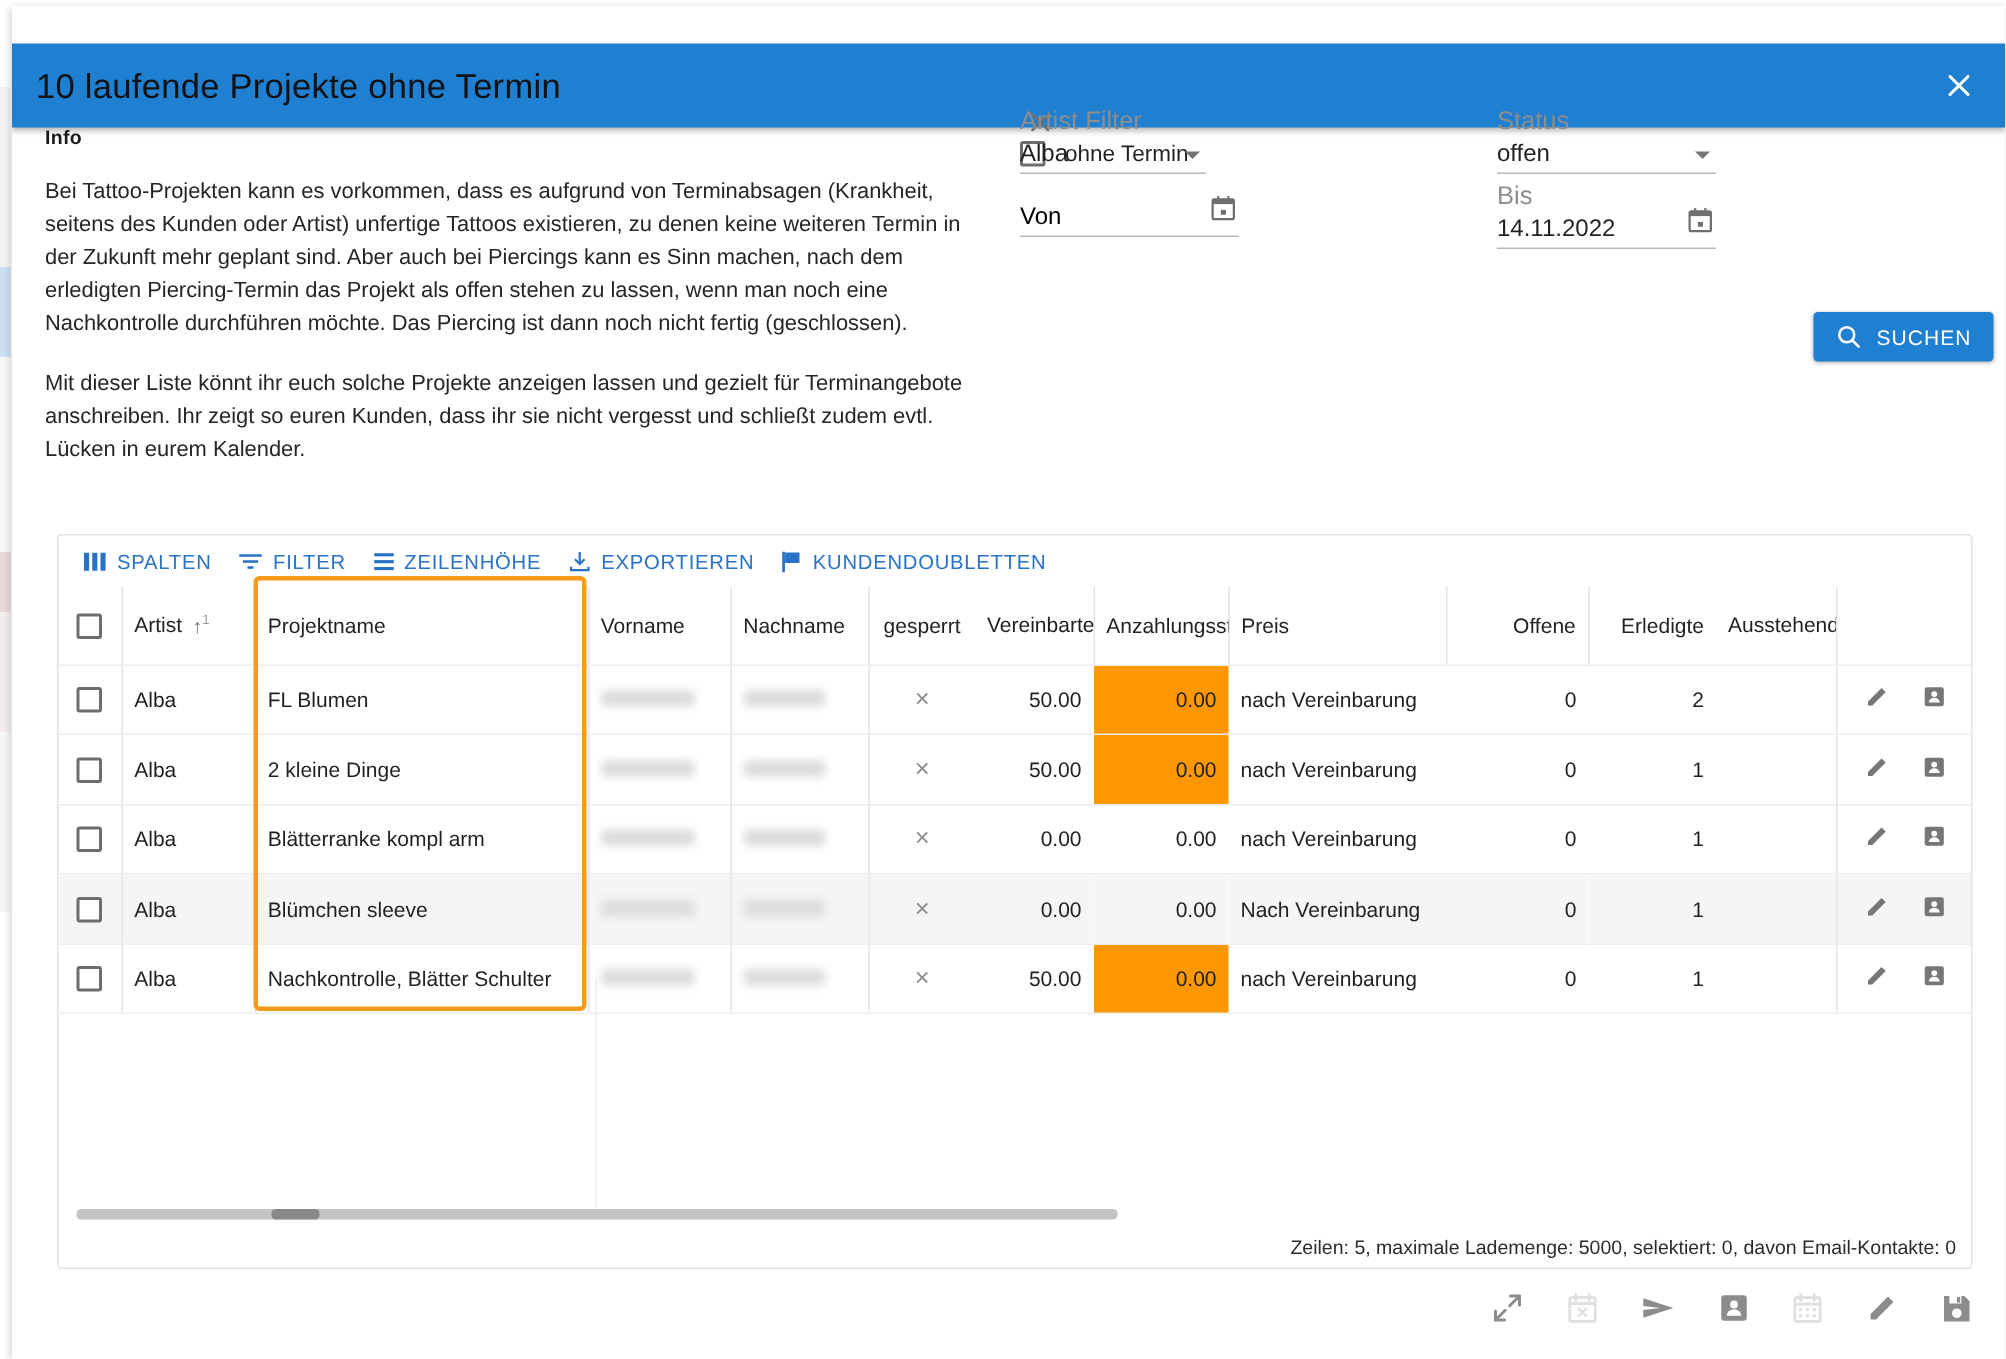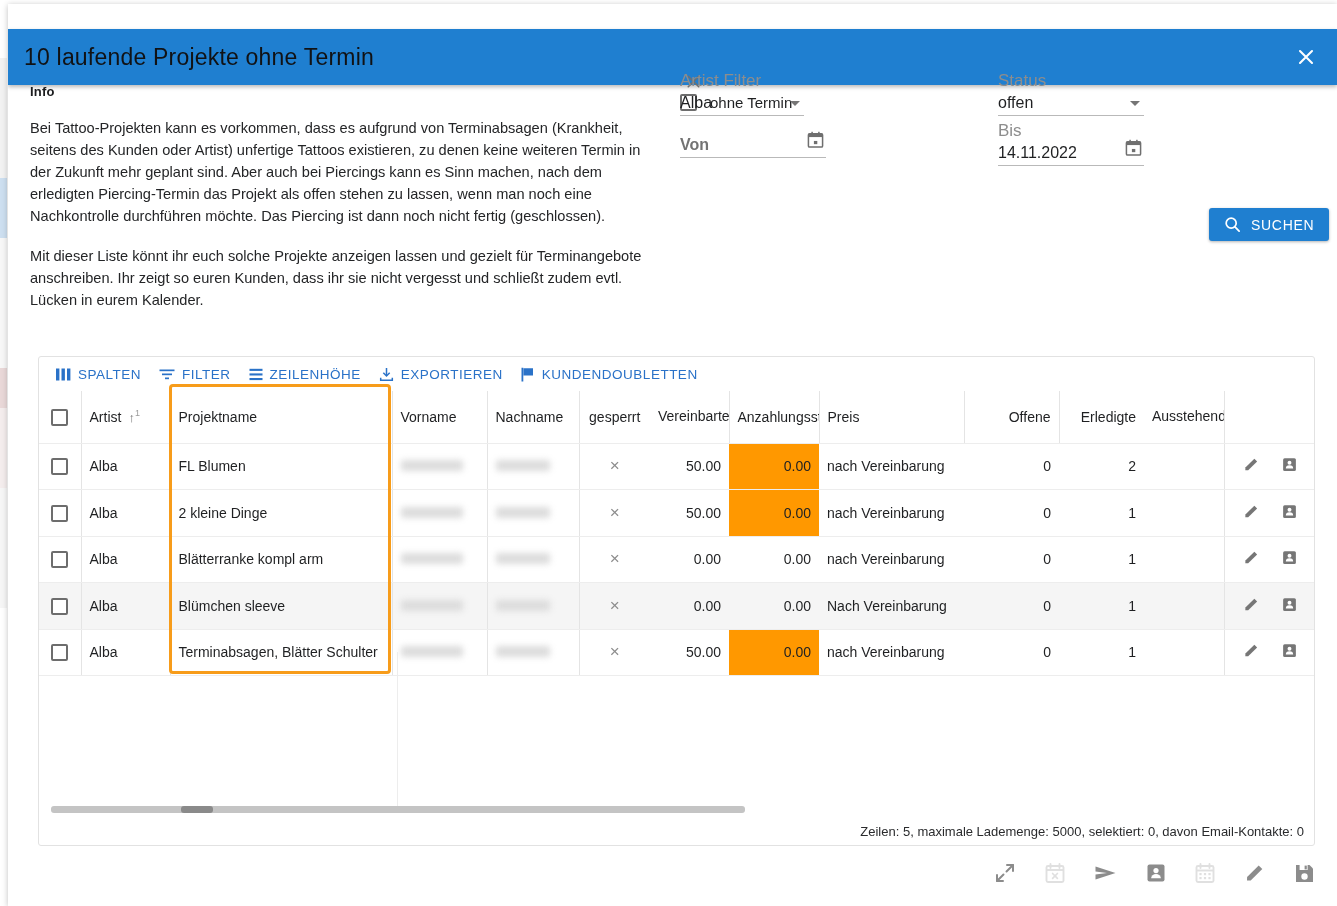--- a/index.html
+++ b/index.html
@@ -70,21 +70,21 @@
 
   .field { position: absolute; }
   .field-label { font-size: 17px; color: #8d8d8d; line-height: 14px; }
   .field-line {
     position: relative;
     border-bottom: 1px solid #b9b9b9;
     height: 28px;
     display: flex; align-items: flex-end;
   }
   .field-value { font-size: 16px; color: #1f2022; padding-bottom: 3px; }
-  .field-value.ph { color: #737373; font-weight: bold; }
+  .field-value.ph { color: #000000; }
   .caret {
     position: absolute; right: 4px; bottom: 9px;
     width: 0; height: 0;
     border-left: 5px solid transparent;
     border-right: 5px solid transparent;
     border-top: 5px solid #757575;
   }
   .cal-ico { position: absolute; right: 2px; bottom: 4px; cursor: pointer; }
 
   #artist-filter { left: 0;   top: 6px;  width: 124px; }
@@ -479,21 +479,21 @@
                     <rect x="1.5" y="1.5" width="17" height="17" rx="2" fill="#767676"></rect>
                     <circle cx="10" cy="7.6" r="2.6" fill="#ffffff"></circle>
                     <path d="M5.1 15.2 a4.9 4.3 0 0 1 9.8 0 Z" fill="#ffffff"></path>
                   </svg></span>
               </div>
             </td>
           </tr>
           <tr class="">
             <td class="ctr"><span class="cb" style="display:inline-block;vertical-align:middle"></span></td>
             <td class="sep">Alba</td>
-            <td class="sep">Terminabsagen, Blätter Schulter</td>
+            <td class="sep">Nachkontrolle, Blätter Schulter</td>
             <td class="sep"><span style="display:inline-block;width:62px;height:11px;background:#dcdcdc;filter:blur(3px);border-radius:2px"></span></td>
             <td class="sep"><span style="display:inline-block;width:54px;height:11px;background:#dcdcdc;filter:blur(3px);border-radius:2px"></span></td>
             <td class="sep ctr"><span class="x-mark">×</span></td>
             <td class="num">50.00</td>
             <td class="num cell-orange">0.00</td>
             <td>nach Vereinbarung</td>
             <td class="num">0</td>
             <td class="num">1</td>
             <td class="num"></td>
             <td class="act-col">

